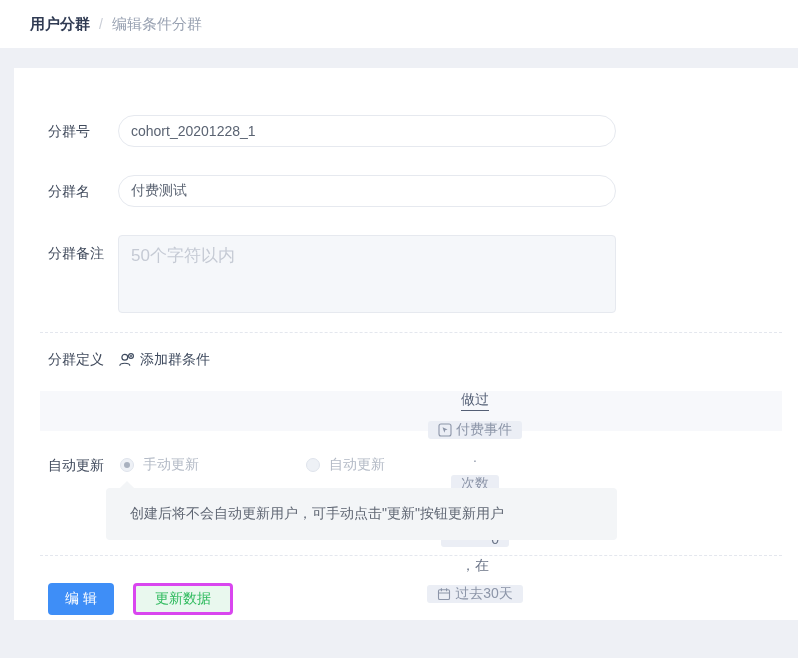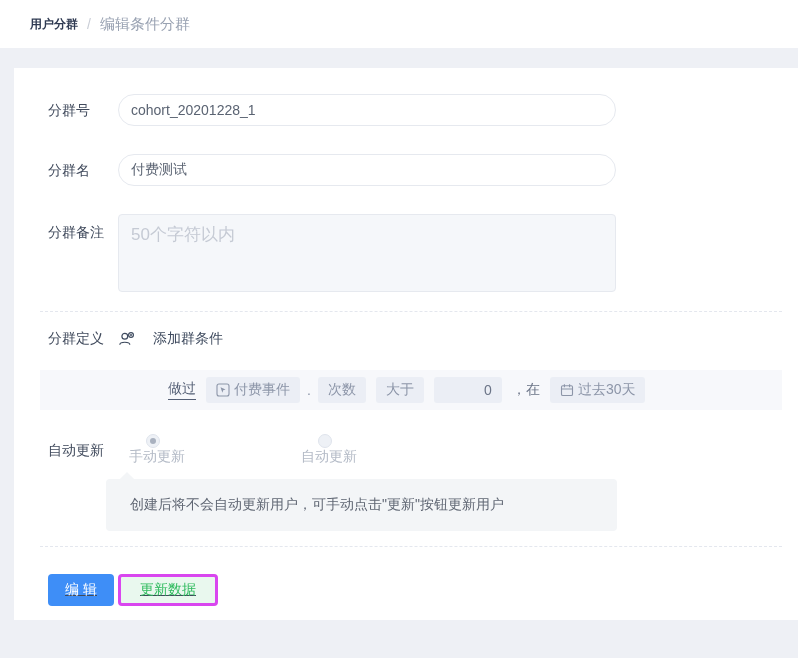--- a/index.html
+++ b/index.html
@@ -14,73 +14,73 @@
   }
   *{box-sizing:border-box;margin:0;padding:0;}
   html,body{width:798px;height:658px;overflow:hidden;}
   body{
     background:var(--page-bg);
     font-family:"Liberation Sans","DejaVu Sans",sans-serif;
     font-size:14px;color:var(--label);
   }
   
   .topbar{height:48px;background:#fff;display:flex;align-items:center;padding-left:30px;}
-  .bc-parent{font-weight:bold;font-size:12px;color:var(--bc-parent);cursor:pointer;}
+  .bc-parent{font-weight:bold;font-size:15px;color:var(--bc-parent);cursor:pointer;}
   .bc-sep{color:var(--bc-sep);margin:0 9px;font-size:14px;}
   .bc-current{color:var(--bc-current);font-size:15px;}
   
   .card{
     margin:20px 0 0 14px;width:784px;height:552px;background:var(--card-bg);
-    padding-top:26px;
+    padding-top:47px;
   }
   .frow{display:flex;margin:0 0 28px 34px;}
   .flabel{width:70px;flex-shrink:0;font-size:14px;color:var(--label);line-height:32px;}
   .flabel.top{line-height:20px;padding-top:8px;}
   .tinput{
     width:498px;height:32px;border:1px solid var(--input-border);border-radius:16px;
     padding:0 12px;font-size:14px;color:var(--input-text);outline:none;background:#fff;
     font-family:"Liberation Sans","DejaVu Sans",sans-serif;
   }
   .tarea{
     width:498px;height:78px;border:1px solid var(--input-border);border-radius:4px;
     background:var(--textarea-bg);padding:8px 12px;font-size:17px;color:var(--input-text);
     resize:none;outline:none;font-family:"Liberation Sans","DejaVu Sans",sans-serif;
   }
   .tarea::placeholder,.tinput::placeholder{color:var(--placeholder);}
   .divider{border-top:1px dashed var(--divider);margin:19px 16px 18px 26px;height:0;}
   
   .def-row{display:flex;align-items:center;margin-left:34px;}
   .def-label{width:70px;flex-shrink:0;color:var(--label);}
-  .add-cond{display:flex;align-items:center;gap:18px;color:#3e4a5e;cursor:pointer;}
+  .add-cond{display:flex;align-items:center;gap:5px;color:#3e4a5e;cursor:pointer;}
   .add-cond svg{display:block;}
   
   .strip{
     margin:22px 16px 0 26px;height:40px;background:var(--strip-bg);
-    display:flex;align-items:center;padding-left:128px;gap:10px;
+    display:flex;align-items:center;padding-left:128px;gap:10px;flex-direction:column;
   }
   .did{color:var(--action-text);border-bottom:1px solid var(--action-text);
        padding-bottom:1px;cursor:pointer;}
   .chip{
     height:26px;background:var(--chip-bg);border-radius:3px;display:flex;
     align-items:center;gap:4px;padding:0 10px;color:var(--chip-text);cursor:pointer;
     font-size:14px;
   }
   .chip svg{display:block;flex-shrink:0;}
   .dot-sep{color:var(--chip-text);margin:0 -3px;}
   .conj{color:#6b7487;}
   .num-box{
     width:68px;height:26px;background:var(--chip-bg);border-radius:3px;border:none;
     text-align:right;padding:0 10px;color:#6b7487;font-size:14px;outline:none;
     font-family:"Liberation Sans","DejaVu Sans",sans-serif;
   }
   
   .radio-row{display:flex;align-items:center;margin:24px 0 0 34px;}
   .radio-row .flabel{line-height:20px;}
   .radio-group{display:flex;align-items:center;margin-left:2px;}
-  .radio{display:flex;align-items:center;cursor:not-allowed;flex-direction:column;}
+  .radio{display:flex;align-items:center;cursor:not-allowed;}
   .radio + .radio{margin-left:107px;}
   .radio-circle{
     width:14px;height:14px;border-radius:50%;background:var(--radio-bg);
     border:1px solid var(--radio-border);position:relative;flex-shrink:0;
   }
   .radio.checked .radio-circle::after{
     content:"";position:absolute;left:3px;top:3px;width:6px;height:6px;
     border-radius:50%;background:var(--radio-dot);
   }
   .radio-text{margin-left:9px;color:var(--radio-label);font-size:14px;}
@@ -88,21 +88,21 @@
   .tooltip{
     position:relative;margin:13px 0 0 92px;width:511px;height:52px;
     background:var(--tooltip-bg);border-radius:4px;display:flex;align-items:center;
     padding-left:24px;color:var(--tooltip-text);font-size:14px;
   }
   .tooltip::before{
     content:"";position:absolute;left:16px;top:-5px;width:10px;height:10px;
     background:var(--tooltip-bg);transform:rotate(45deg);
   }
   
-  .btn-row{display:flex;align-items:center;margin:27px 0 0 34px;gap:4px;text-decoration:underline;}
+  .btn-row{display:flex;align-items:center;margin:27px 0 0 34px;gap:19px;}
   .btn{
     height:32px;border:none;border-radius:4px;font-size:14px;cursor:pointer;
     font-family:"Liberation Sans","DejaVu Sans",sans-serif;
   }
   .btn-primary{width:66px;background:var(--accent-blue);color:#fff;}
   .btn-success{width:100px;background:var(--success-bg);color:var(--success-green);
     border:3px solid #d946ef;}
 </style>
 </head>
 <body>

